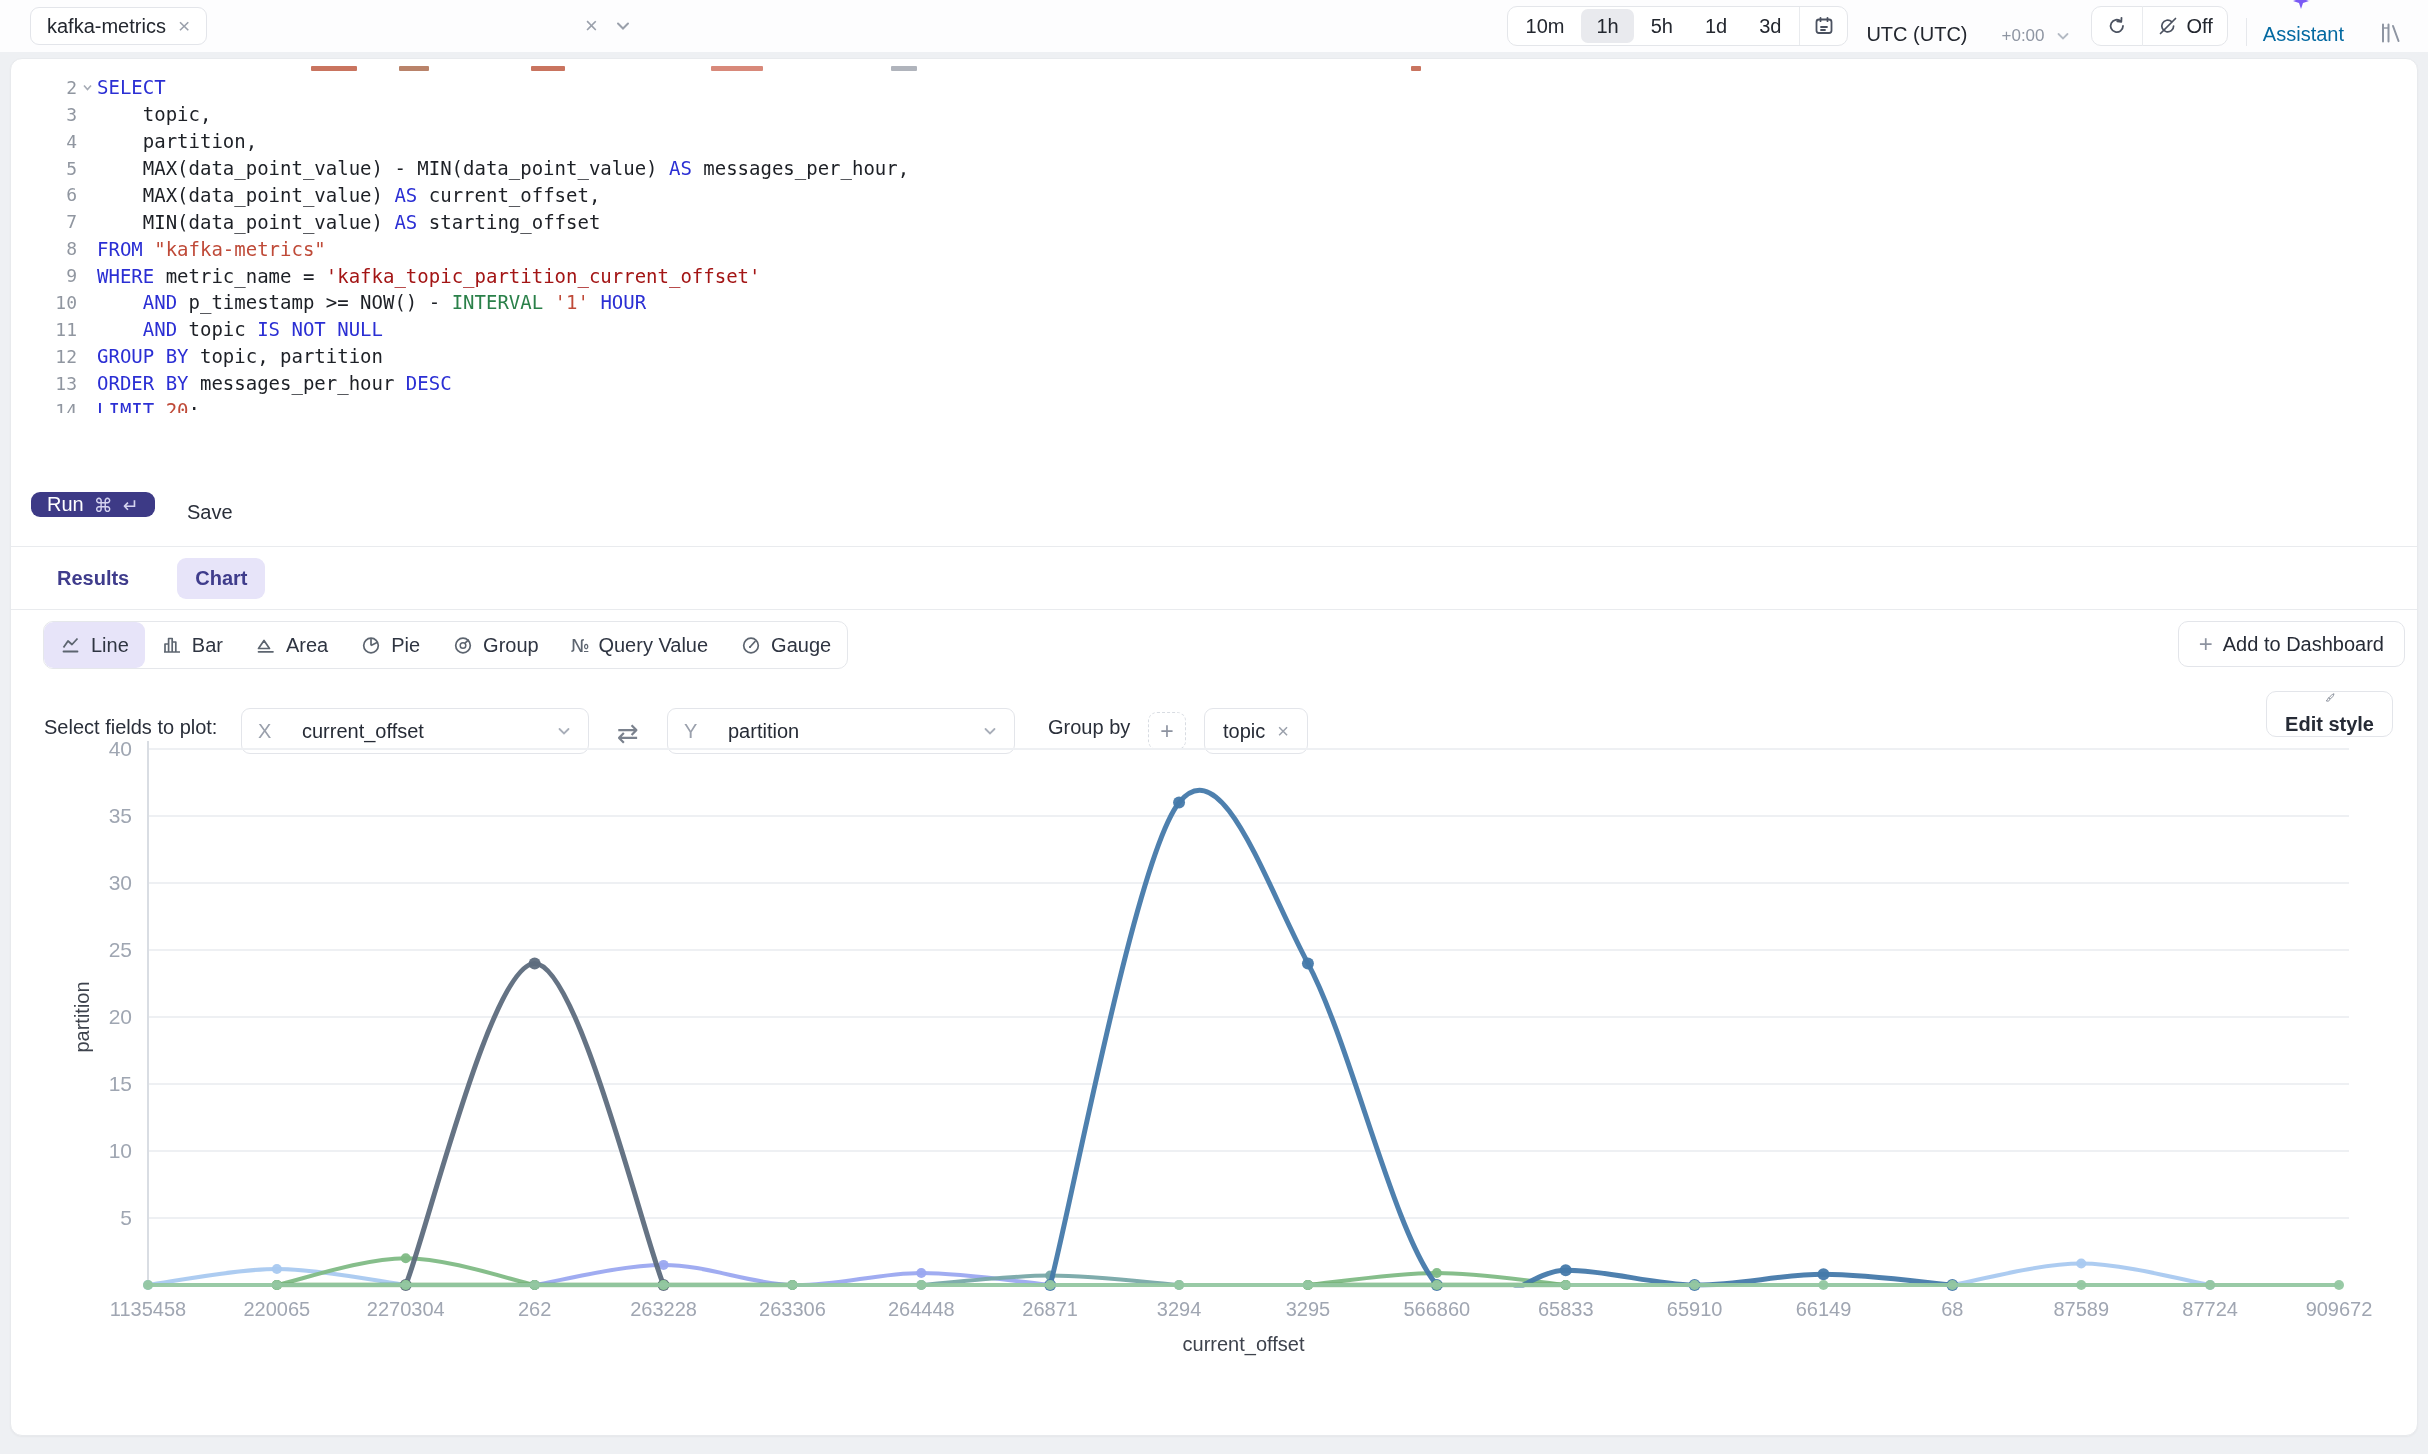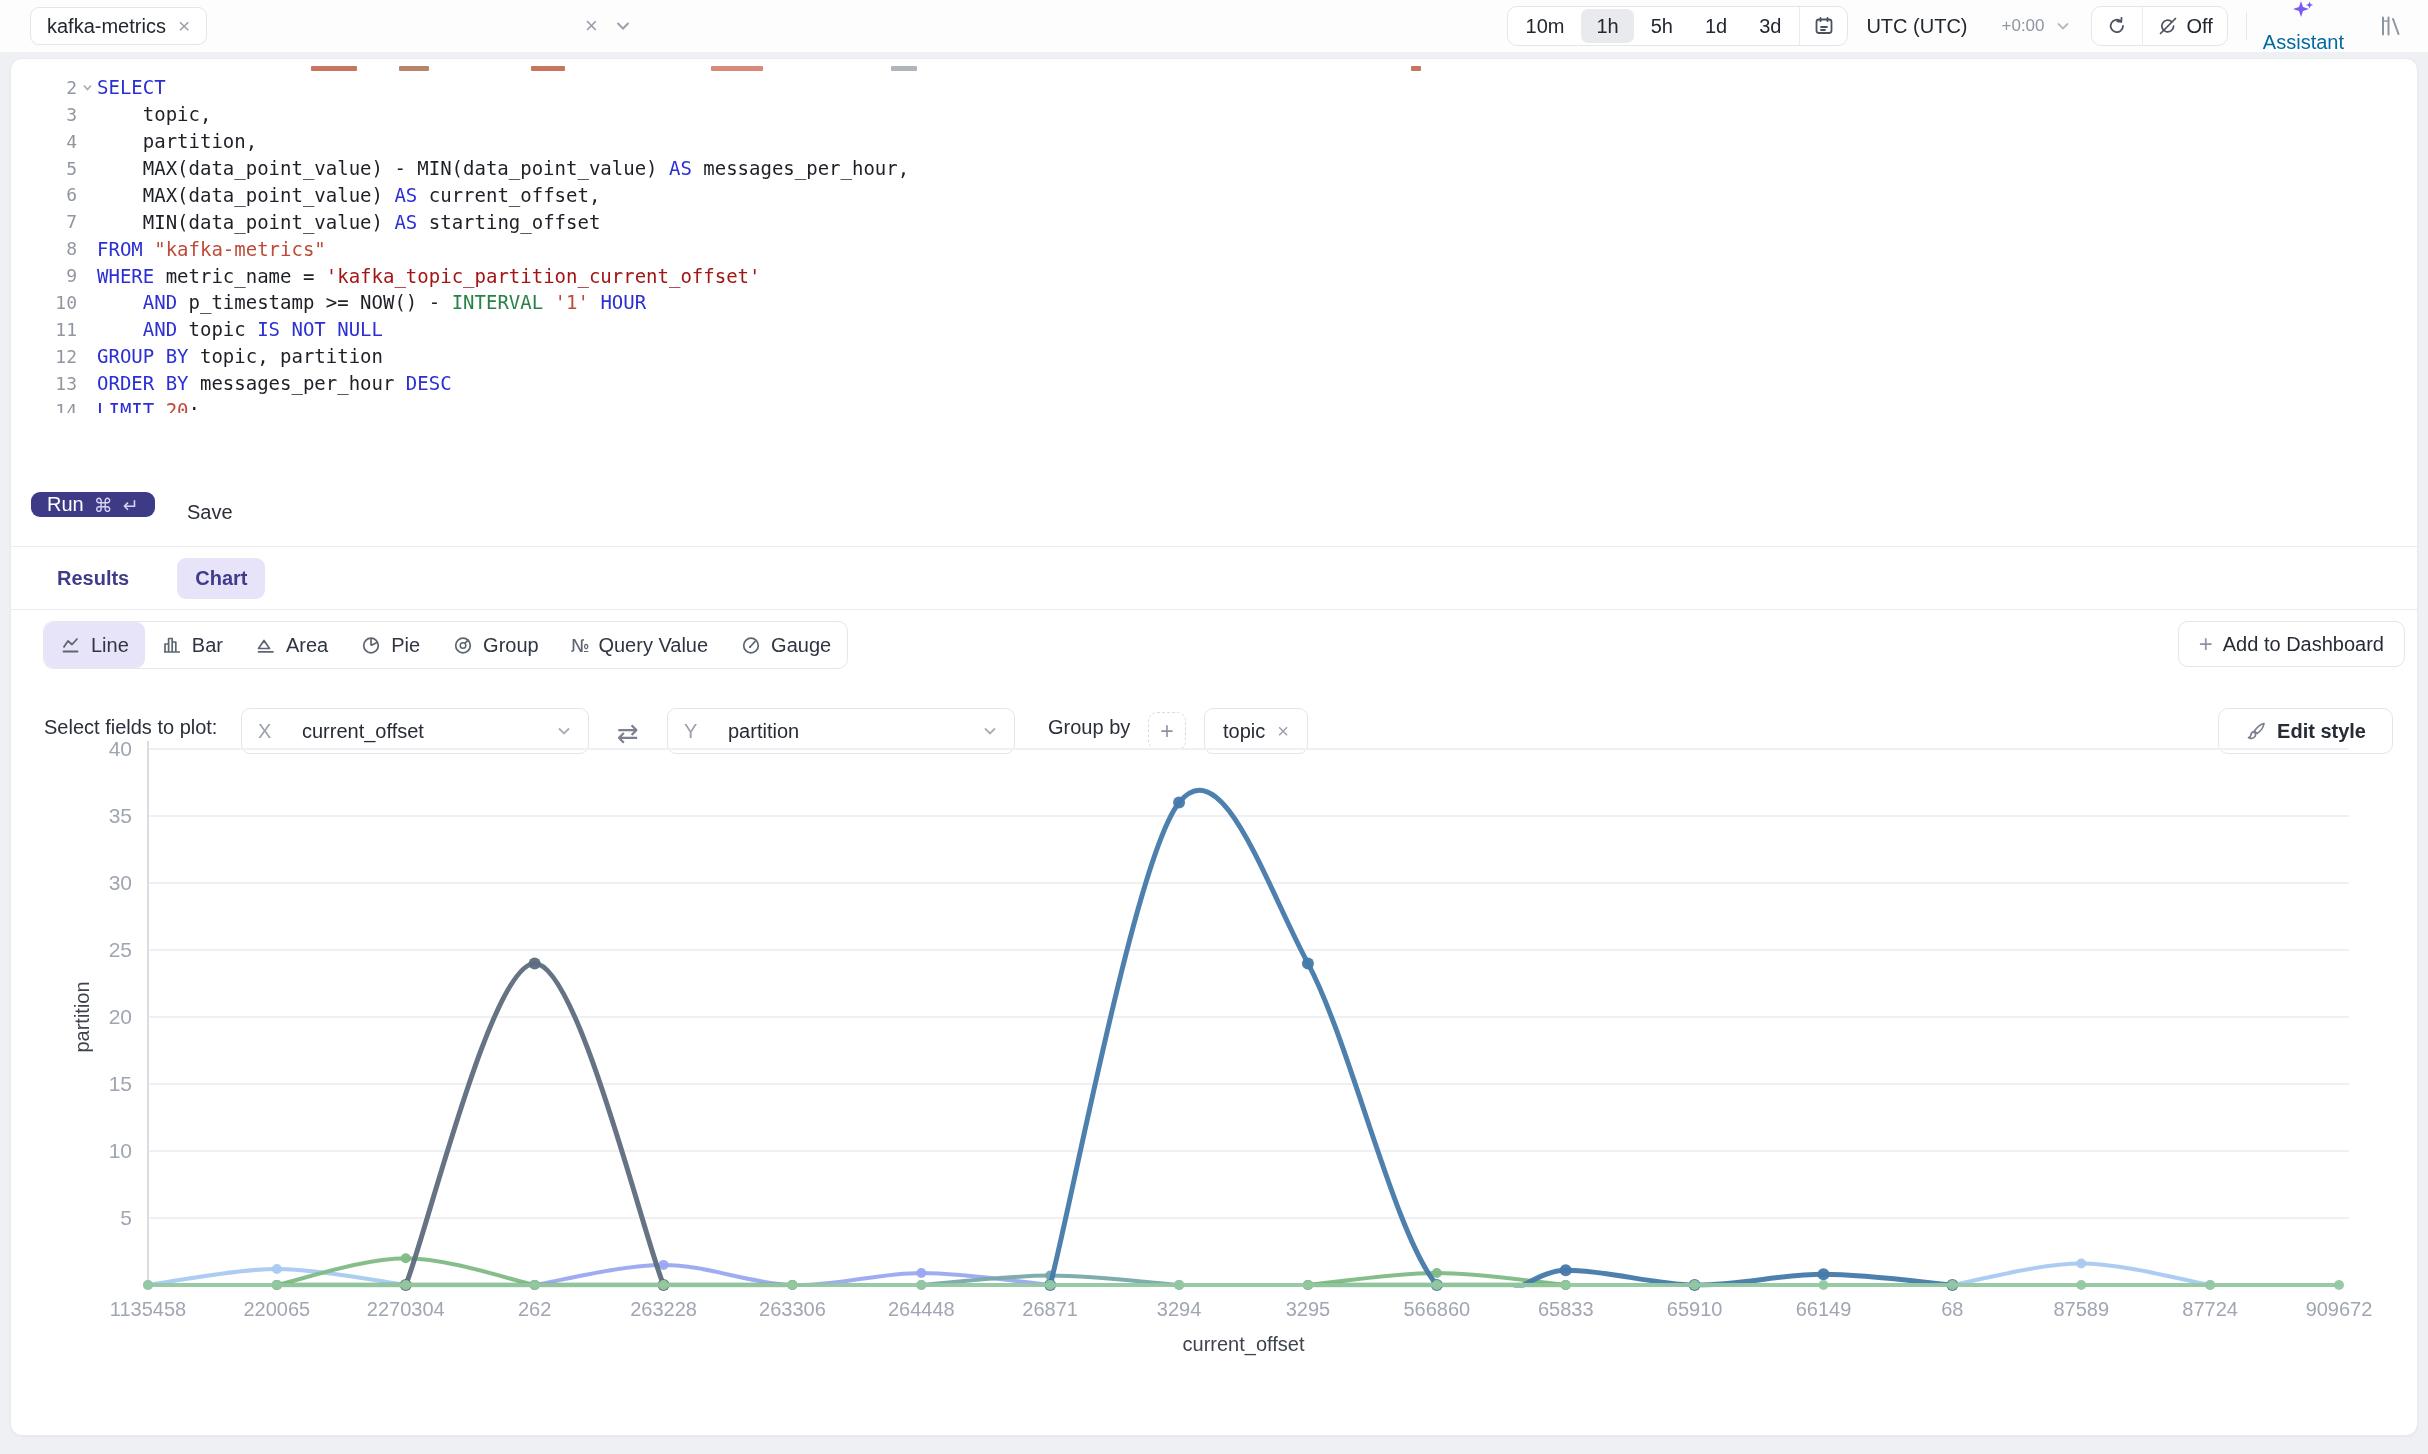--- a/index.html
+++ b/index.html
@@ -7,21 +7,21 @@
               font-family:"Liberation Sans", sans-serif; color:#1f242e; }
 
   
   .topbar { position:absolute; left:0; top:0; width:2428px; height:52px; background:#fdfdfe; }
   .tab-pill { position:absolute; left:30px; top:7px; height:38px; display:flex; align-items:center;
               gap:12px; padding:0 16px; border:1px solid #e3e5ea; border-radius:9px; background:#fff;
               font-size:20px; color:#23272f; }
   .tab-pill .x { color:#9aa0ab; font-size:21px; cursor:pointer; }
   .strip-actions { position:absolute; left:585px; top:8px; display:flex; align-items:center; gap:16px; height:36px; }
   .icon-btn { color:#9aa0ab; display:flex; align-items:center; justify-content:center; }
-  .tr-cluster { position:absolute; right:24px; top:6px; height:40px; display:flex; align-items:center; }
+  .tr-cluster { position:absolute; right:24px; top:6px; height:40px; display:flex; align-items:flex-end; }
   .seg { display:flex; align-items:center; border:1px solid #e4e6ea; border-radius:10px; background:#fff; height:40px; overflow:hidden; }
   .seg .seg-item { padding:0 15px; height:34px; margin:0 1px; display:flex; align-items:center; font-size:20px; color:#23272f; border-radius:7px; }
   .seg .seg-item.sel { background:#e9eaee; }
   .seg .cal { border-left:1px solid #e9ebee; height:40px; width:48px; display:flex; align-items:center; justify-content:center; }
   .tz { font-size:20px; color:#23272f; margin-left:18px; }
   .offset { font-size:17px; color:#8e95a2; margin-left:34px; display:flex; align-items:center; gap:10px; }
   .ref-group { display:flex; align-items:center; border:1px solid #e4e6ea; border-radius:10px; height:40px; margin-left:20px; background:#fff; }
   .ref-group .rg-item { padding:0 14px; height:100%; display:flex; align-items:center; gap:8px; font-size:20px; color:#23272f; }
   .ref-group .rg-sep { width:1px; height:40px; background:#e9ebee; }
   .vdiv { width:1px; height:28px; background:#e6e8ec; margin:0 16px 0 18px; }
@@ -79,23 +79,23 @@
   .select .axis-glyph { color:#9aa0ac; font-size:20px; width:26px; }
   .select .val { font-size:20px; color:#262b36; margin-left:18px; flex:1; }
   .sel-x { left:230px; } .sel-y { left:656px; }
   .swap { position:absolute; left:606px; top:36px; color:#7a818d; font-size:26px; font-family:"DejaVu Sans", sans-serif; }
   .groupby { position:absolute; left:1037px; top:34px; font-size:20px; color:#2a2f3a; }
   .plus-btn { position:absolute; left:1137px; top:30px; width:38px; height:38px; border:1.5px dashed #d8dce2;
               border-radius:9px; color:#8d93a0; font-size:23px; display:flex; align-items:center; justify-content:center; background:#fff; }
   .chip { position:absolute; left:1193px; top:26px; height:46px; border:1px solid #e3e5ea; border-radius:9px;
           display:flex; align-items:center; gap:12px; padding:0 18px; font-size:20px; color:#262b36; background:#fff; }
   .chip .x { color:#9aa0ab; font-size:20px; }
-  .edit-style { position:absolute; right:26px; top:26px; height:46px; display:flex; align-items:center; gap:10px;
-                border:1px solid #e3e5ea; border-radius:10px; background:#fff; padding:0 26px; font-size:20px;
-                font-weight:bold; color:#262b36; font-family:"Liberation Sans", sans-serif; }
+  .edit-style { position:absolute; right:26px; top:9px; height:46px; display:flex; align-items:center; gap:10px;
+                border:1px solid #e3e5ea; border-radius:10px; background:#fff; padding:0 18px; font-size:20px;
+                font-weight:bold; color:#262b36; font-family:"Liberation Sans", sans-serif;flex-direction:column; }
 
   
   .chart-wrap { position:absolute; left:0; top:667px; width:2408px; height:650px; }
   svg text { font-family:"Liberation Sans", sans-serif; }
 </style>
 </head>
 <body>
 
 <div class="topbar">
   <div class="tab-pill">

